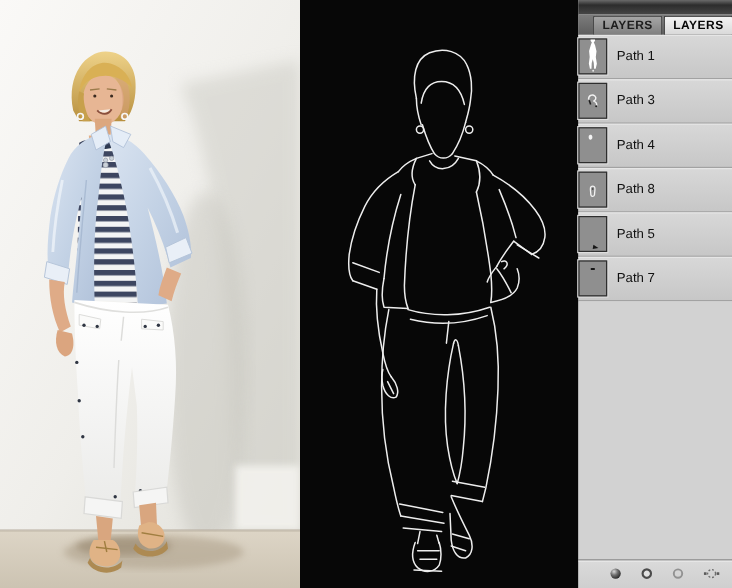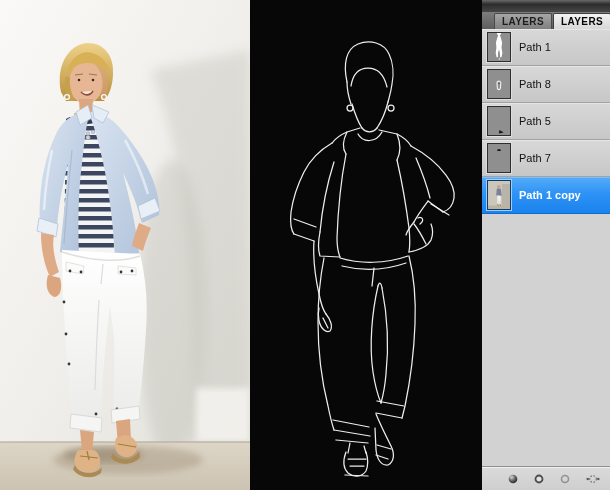--- a/index.html
+++ b/index.html
@@ -24,21 +24,21 @@
       font-size:10px;font-weight:bold;letter-spacing:.4px;
       border:1px solid #494949;border-bottom:none;border-radius:2px 2px 0 0;
       color:#1d1d1d;background:linear-gradient(180deg,#a6a6a6,#7f7f7f);cursor:default;}
   .tab:first-child{margin-left:12px;}
   .tab.active{background:linear-gradient(180deg,#f3f3f3,#d8d8d8);color:#060606;
       border-color:#3f3f3f;position:relative;z-index:2;}
   #tab-filler{flex:1;height:13px;background:linear-gradient(180deg,#8b8b8b,#656565);
       border-bottom:1px solid #4c4c4c;}
 
   #paths-list{flex:0 0 auto;}
-  .path-row{height:36px;display:flex;align-items:center;padding-left:5px;
+  .path-row{height:36px;display:flex;align-items:center;
       background:linear-gradient(180deg,#d8d8d8,#c7c7c7);
       border-bottom:1px solid #a2a2a2;box-shadow:inset 0 1px 0 #e6e6e6;cursor:default;}
   .path-thumb{width:22px;height:28px;flex:0 0 22px;margin-right:8px;
       background:#8f8f8f;border:1px solid #2e2e2e;box-shadow:0 0 0 1px #dedede;}
   .path-thumb svg{display:block;}
   .path-label{font-size:11px;color:#121212;white-space:nowrap;}
   .path-row.selected{background:linear-gradient(180deg,#55acf8 0%,#2e93f5 45%,#1b82ee 100%);
       border-bottom:1px solid #0f6bd0;box-shadow:inset 0 1px 0 #79c0fb;}
   .path-row.selected .path-label{color:#ffffff;font-weight:bold;}
   .path-row.selected .path-thumb{box-shadow:0 0 0 1px #9fd0fb;border-color:#123a63;}
@@ -265,21 +265,39 @@
         <span class="path-thumb">
           <svg width="22" height="28" viewBox="0 0 22 28">
             <path d="M10.2 2.2 a1.9 2.1 0 1 1 1.6 0 l1.1 2.6 1.2 5 -.6 4.8 .9 5.6 -1 4 -1.3 0 -.3 -4.8 -.8 -3 -.9 3 -.2 4.8 -1.3 0 -.9 -4.2 .7 -5.6 -.5 -4.8 1.4 -4.8 Z" fill="#ffffff"></path>
             <circle cx="11.3" cy="26" r=".8" fill="#e8e8e8"></circle>
           </svg>
         </span>
         <span class="path-label">Path 1</span>
       </div>
 
 
-
+      <div class="path-row">
+        <span class="path-thumb">
+          <svg width="22" height="28" viewBox="0 0 22 28">
+            <path d="M7.5 13 c-.3 -3.2 3 -5 5.2 -3 c1.7 1.6 .6 3.8 -1.2 4.3 c2.2 .4 3.2 2.2 2.6 3.8" fill="none" stroke="#f2f2f2" stroke-width="1.2"></path>
+            <path d="M8 13.5 l1.2 3.6" stroke="#1c1c1c" stroke-width="1.3" fill="none"></path>
+            <circle cx="13.8" cy="18.6" r=".8" fill="#1c1c1c"></circle>
+          </svg>
+        </span>
+        <span class="path-label">Path 3</span>
+      </div>
+
+      <div class="path-row">
+        <span class="path-thumb">
+          <svg width="22" height="28" viewBox="0 0 22 28">
+            <path d="M7.6 6.5 c.4 -1.6 2.4 -1.7 2.9 -.2 c.5 1.4 -.1 3 -1.3 3.1 c-1.2 .1 -1.9 -1.4 -1.6 -2.9 Z" fill="#f4f4f4"></path>
+          </svg>
+        </span>
+        <span class="path-label">Path 4</span>
+      </div>
 
       <div class="path-row">
         <span class="path-thumb">
           <svg width="22" height="28" viewBox="0 0 22 28">
             <path d="M9.6 11.5 c2 -1.2 3.4 .3 3.2 2.2 l-.4 4.6 c-.1 1.7 -2.8 1.8 -3 .1 l-.4 -4.6 c-.1 -1.1 .1 -1.8 .6 -2.3 Z" fill="none" stroke="#f2f2f2" stroke-width="1.1"></path>
             <circle cx="11" cy="13.5" r=".6" fill="#1c1c1c"></circle>
           </svg>
         </span>
         <span class="path-label">Path 8</span>
       </div>
@@ -295,34 +313,20 @@
 
       <div class="path-row">
         <span class="path-thumb">
           <svg width="22" height="28" viewBox="0 0 22 28">
             <rect x="9.3" y="5.3" width="3.4" height="1.7" rx=".5" fill="#161616"></rect>
           </svg>
         </span>
         <span class="path-label">Path 7</span>
       </div>
 
-      <div class="path-row selected">
-        <span class="path-thumb">
-          <svg width="22" height="28" viewBox="0 0 22 28">
-            <rect width="22" height="28" fill="#ccc7bc"></rect>
-            <rect x="14" y="3" width="8" height="25" fill="#b3afa4" opacity=".8"></rect>
-            <rect x="0" y="24.5" width="22" height="3.5" fill="#bcb3a2"></rect>
-            <circle cx="10.8" cy="5.8" r="1.7" fill="#c7a184"></circle>
-            <path d="M8.8 7.5 l4 .2 1 7 -5.6 -.2 Z" fill="#79829a"></path>
-            <path d="M9.3 14.5 l3.4 .2 -.3 8.5 -1 0 -.4 -4.5 -.6 4.5 -1 0 Z" fill="#f1f1ee"></path>
-            <path d="M9.5 23.2 l1 2 M12 23.2 l.6 1.8" stroke="#8a6a46" stroke-width=".7"></path>
-          </svg>
-        </span>
-        <span class="path-label">Path 1 copy</span>
-      </div>
 
     </div>
 
     <div id="panel-spacer"></div>
 
     <div id="panel-footer">
       <span class="footer-icon">
         <svg width="10" height="10" viewBox="0 0 10 10">
           <defs>
               <radialGradient id="sph" cx=".35" cy=".3" r=".8">

